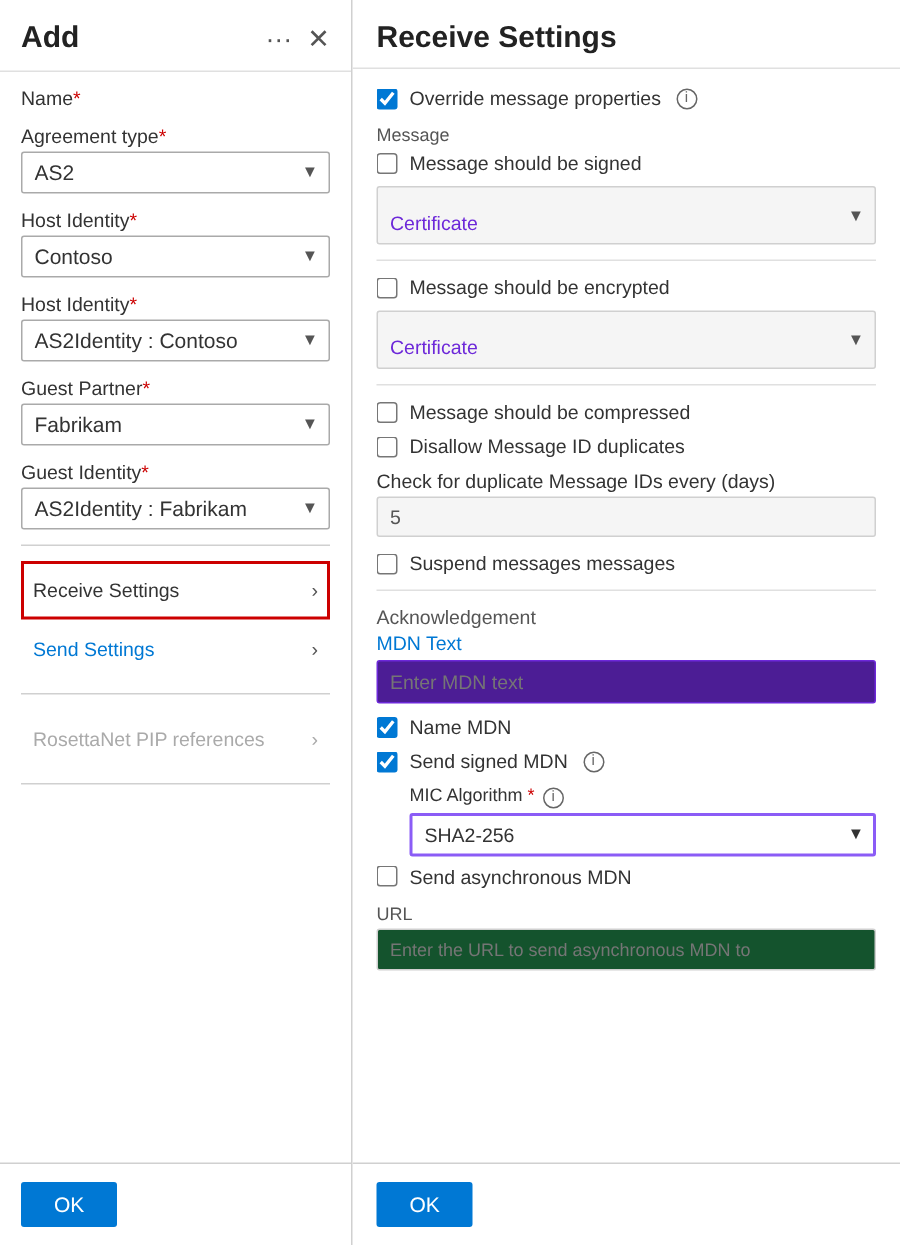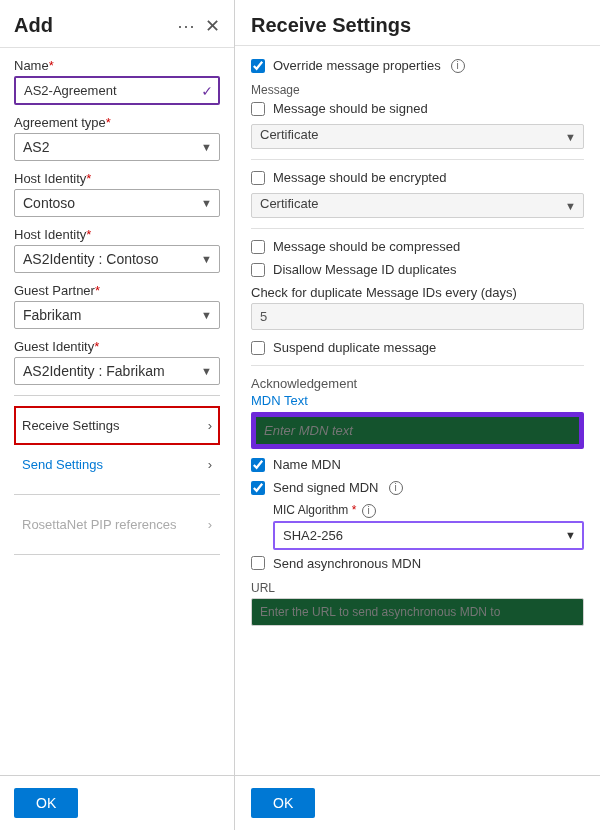--- a/index.html
+++ b/index.html
@@ -204,23 +204,23 @@
     }
     .cert-select-wrapper {
       position: relative;
       margin-bottom: 8px;
     }
     .cert-select {
       width: 100%;
       border: 1px solid #d0d0d0;
       background: #f5f5f5;
       border-radius: 2px;
-      padding: 2px 28px 6px 8px;
-      font-size: 13px;
-      color: #404040;
+      padding: 16px 28px 6px 8px;
+      font-size: 13px;
+      color: #6d28d9;
       appearance: none;
       cursor: pointer;
     }
     .cert-select-arrow {
       position: absolute;
       right: 8px;
       top: 50%;
       transform: translateY(-50%);
       font-size: 11px;
       color: #555;
@@ -228,28 +228,27 @@
     }
 
     .field-divider {
       height: 1px;
       background: #e0e0e0;
       margin: 10px 0;
     }
 
     .text-input-field {
       width: 100%;
-      border: 5px solid #6d28d9;
+      border: 1px solid #6d28d9;
       border-radius: 2px;
       padding: 6px 8px;
       font-size: 13px;
       color: #999;
-      background: #14532d;
+      background: #4c1d95;
       outline: none;
-      font-style: italic;
     }
 
     .number-input-field {
       width: 100%;
       border: 1px solid #d0d0d0;
       border-radius: 2px;
       padding: 5px 8px;
       font-size: 13px;
       color: #555;
       background: #f5f5f5;
@@ -337,24 +336,20 @@
       <span class="close-icon">✕</span>
     </div>
   </div>
 
   <div class="left-body">
 
     <div class="form-group">
       <label class="form-label">
         <span>Name</span><span class="required">*</span>
       </label>
-      <div class="input-wrapper">
-        <input class="form-input has-check" type="text" value="AS2-Agreement" style="">
-        <span class="input-check-icon">✓</span>
-      </div>
     </div>
 
     <div class="form-group">
       <label class="form-label">
         <span>Agreement type</span><span class="required">*</span>
       </label>
       <div class="select-wrapper">
         <select class="form-select">
           <option>AS2</option>
         </select>
@@ -499,21 +494,21 @@
 
     
     <div class="form-group">
       <label class="form-label">Check for duplicate Message IDs every (days)</label>
       <input class="number-input-field" type="text" value="5" style="">
     </div>
 
     
     <div class="checkbox-row">
       <input type="checkbox" style="">
-      <span class="checkbox-label">Suspend duplicate message</span>
+      <span class="checkbox-label">Suspend messages messages</span>
     </div>
 
     <div class="field-divider"></div>
 
     
     <div class="acknowledgement-label">Acknowledgement</div>
     <div class="mdn-text-label">MDN Text</div>
 
     
     <input class="text-input-field" type="text" placeholder="Enter MDN text" style="">

